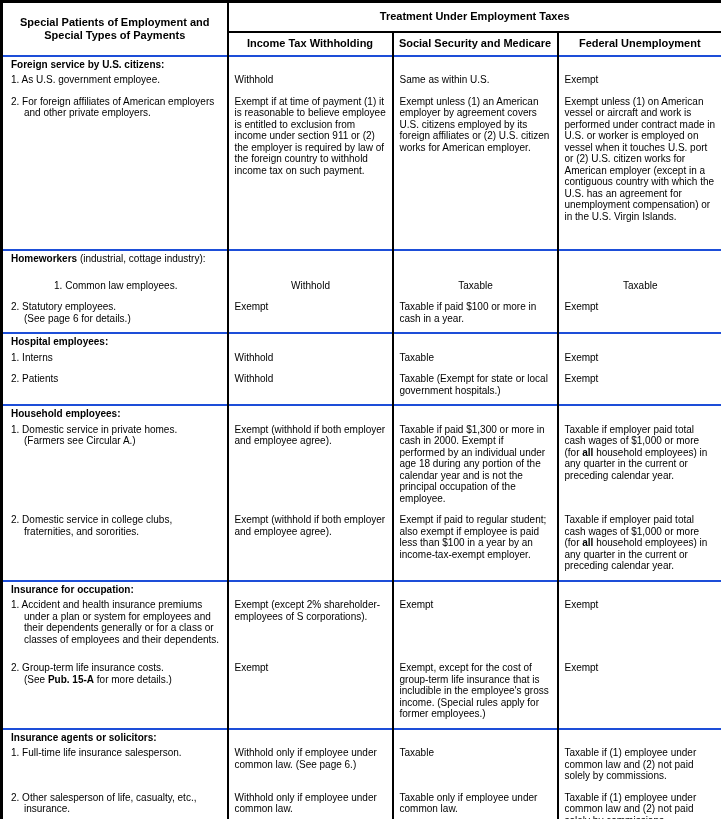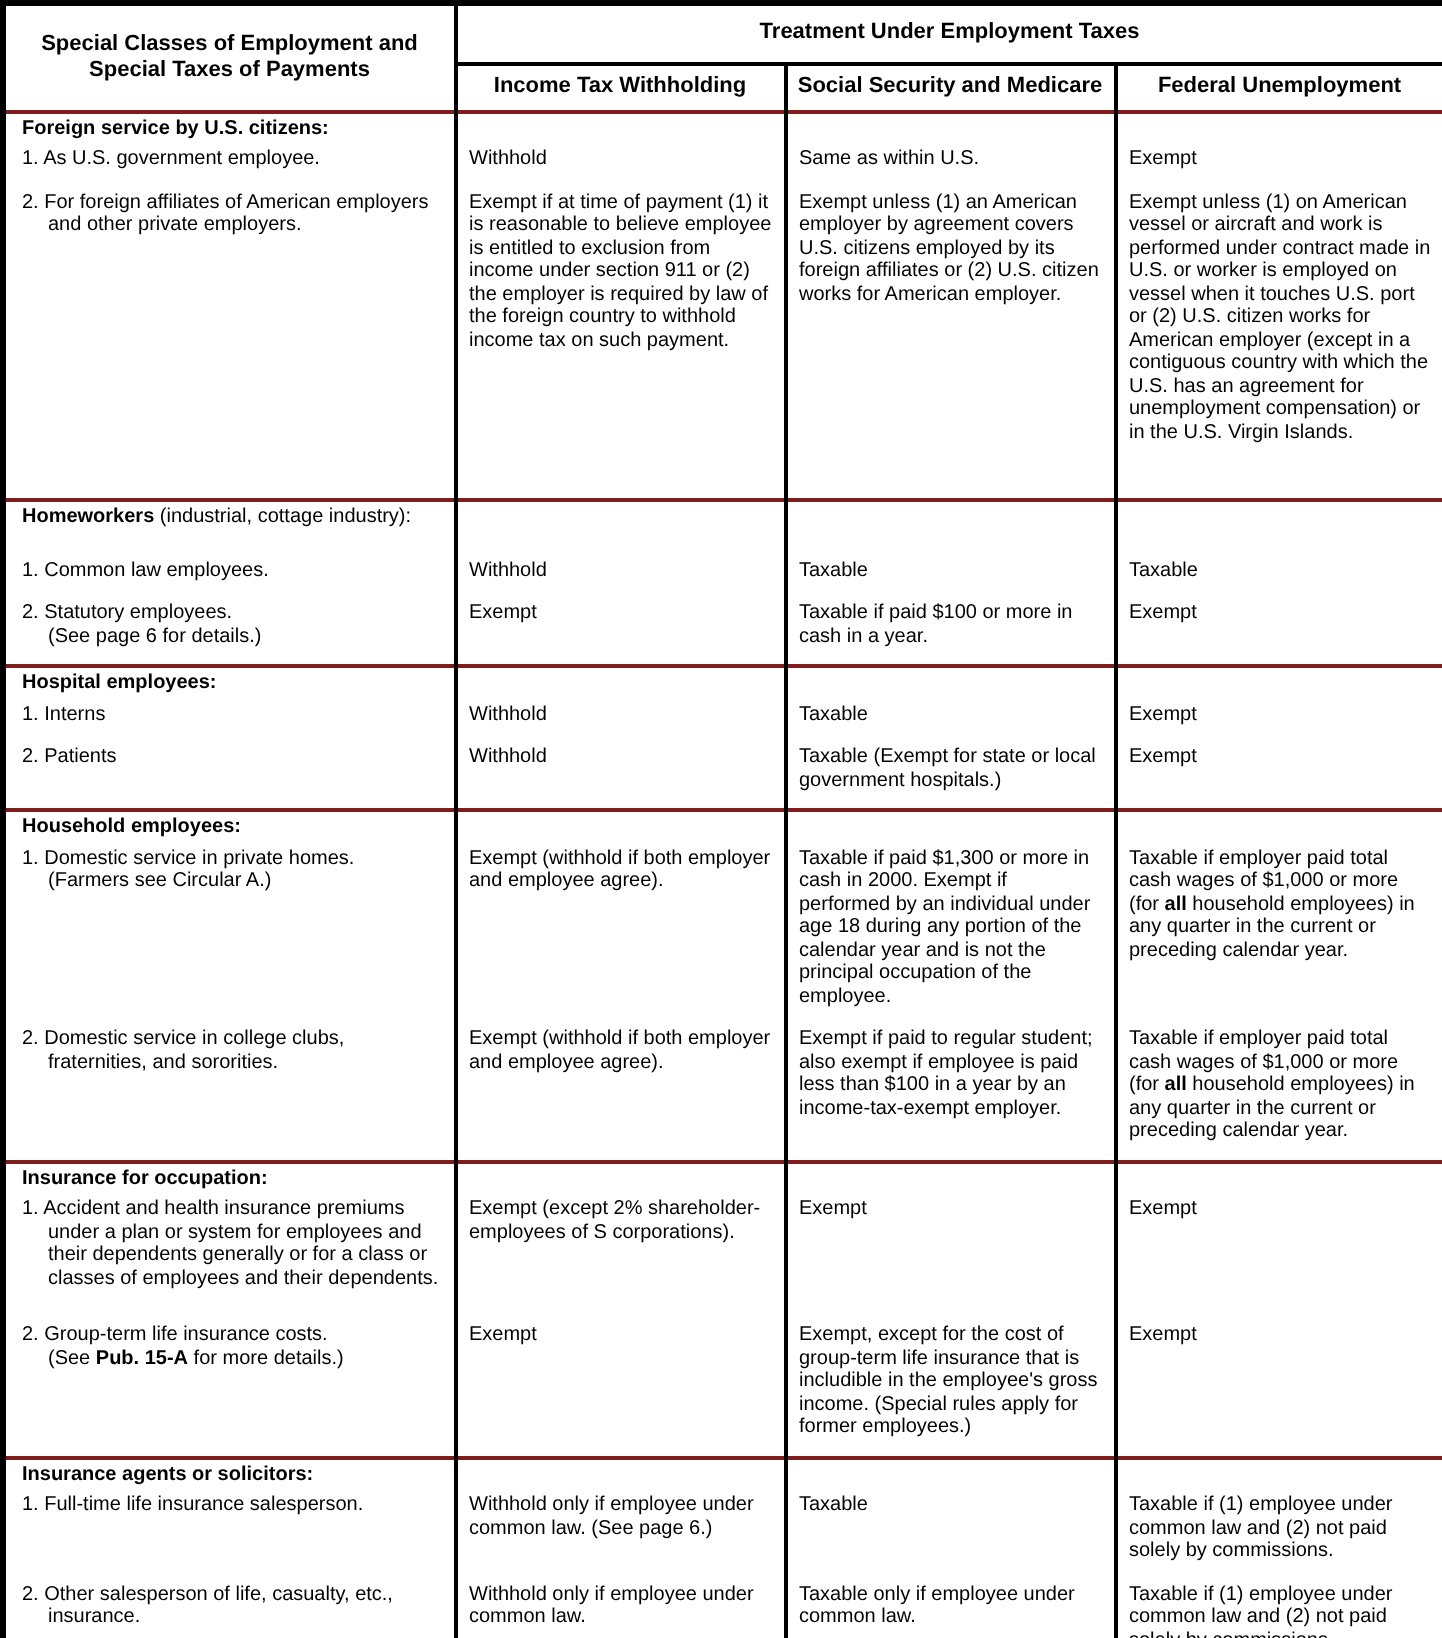--- a/index.html
+++ b/index.html
@@ -3,46 +3,46 @@
 <meta charset="utf-8">
 <style>
   html, body { margin: 0; padding: 0; background: #ffffff; }
   body { font-family: "Liberation Sans", sans-serif; color: #000; }
   .wrap { width: 721px; }
   table { border-collapse: collapse; table-layout: fixed; width: 721px; border: 3px solid #000; }
   td { vertical-align: top; font-size: 10px; line-height: 11.5px; padding: 2px 5px 2px 6px; word-wrap: break-word; }
   .th { font-weight: bold; text-align: center; vertical-align: middle; font-size: 11px; line-height: 13px; padding: 2px 4px; }
   .vb { border-left: 2px solid #000; }
   .topline { border-top: 2px solid #000; }
-  .sec-start td { border-top: 2px solid #7f1d1d; }
+  .sec-start td { border-top: 2px solid #1d4ed8; }
   .desc { white-space: pre-line; padding-left: 8px; padding-right: 6px; }
   .hang { padding-left: 21px; text-indent: -13px; }
   .cell { white-space: pre-line; padding-bottom: 8px; }
   .b { font-weight: bold; }
-  tr.h13 { height: 13px; } tr.h16 { height: 16px; } tr.h18 { height: 18px; }
+  tr.h13 { height: 13px; } tr.h16 { height: 16px; } tr.h18 { height: 18px; text-align: center; }
   tr.h19 { height: 19px; margin-top: 12px; } tr.h21 { height: 21px; } tr.h28 { height: 28px; }
   tr.h30 { height: 30px; } tr.h32 { height: 24px; } tr.h33 { height: 33px; }
   tr.h40 { height: 40px; } tr.h63 { height: 63px; } tr.h64 { height: 64px; }
   tr.h66 { height: 66px; } tr.h89 { height: 89px; } tr.h156 { height: 156px; }
 </style>
 </head>
 <body>
 
 <div class="wrap">
 <table>
   <colgroup>
     <col style="width:226px">
         <col style="width:165px">
         <col style="width:165px">
         <col style="width:165px">
   </colgroup>
 
   <tbody>
         <tr class="h30">
-    <td rowspan="2" class="th">Special Classes of Employment and Special Taxes of Payments</td>
+    <td rowspan="2" class="th">Special Patients of Employment and Special Types of Payments</td>
     <td colspan="3" class="th vb">Treatment Under Employment Taxes</td>
   </tr>
   <tr class="h32">
     <td class="th vb topline">Income Tax Withholding</td>
     <td class="th vb topline">Social Security and Medicare</td>
     <td class="th vb topline">Federal Unemployment</td>
   </tr>
 
   <tr class="sec-start h16">
     <td class="desc"><span class="b">Foreign service by U.S. citizens:</span><span></span></td>

